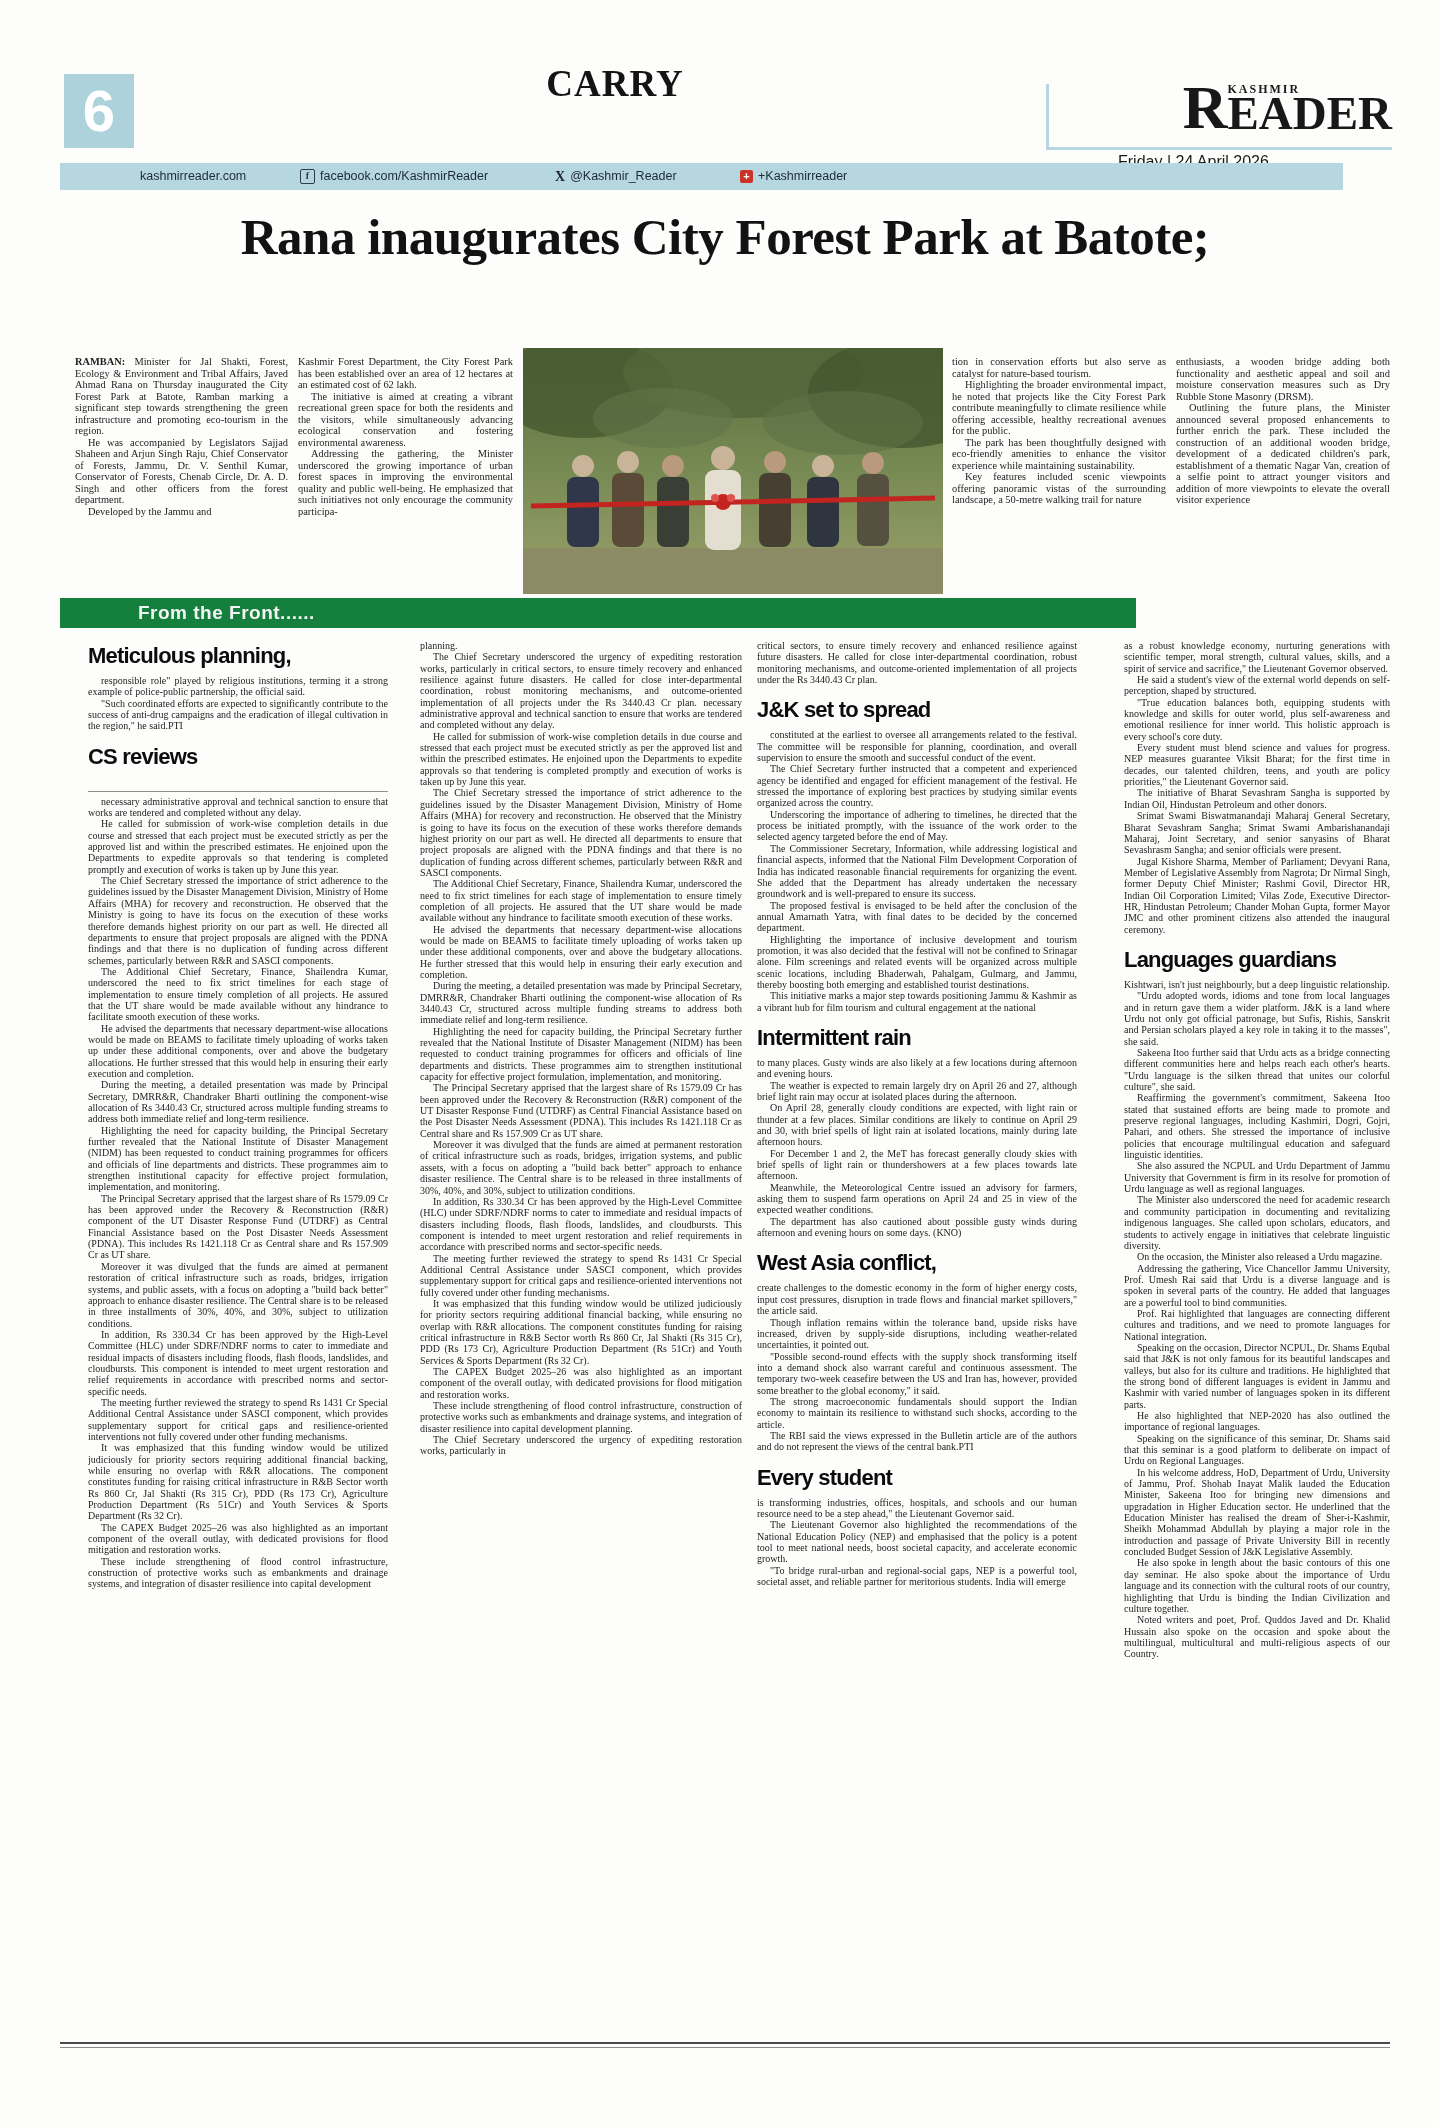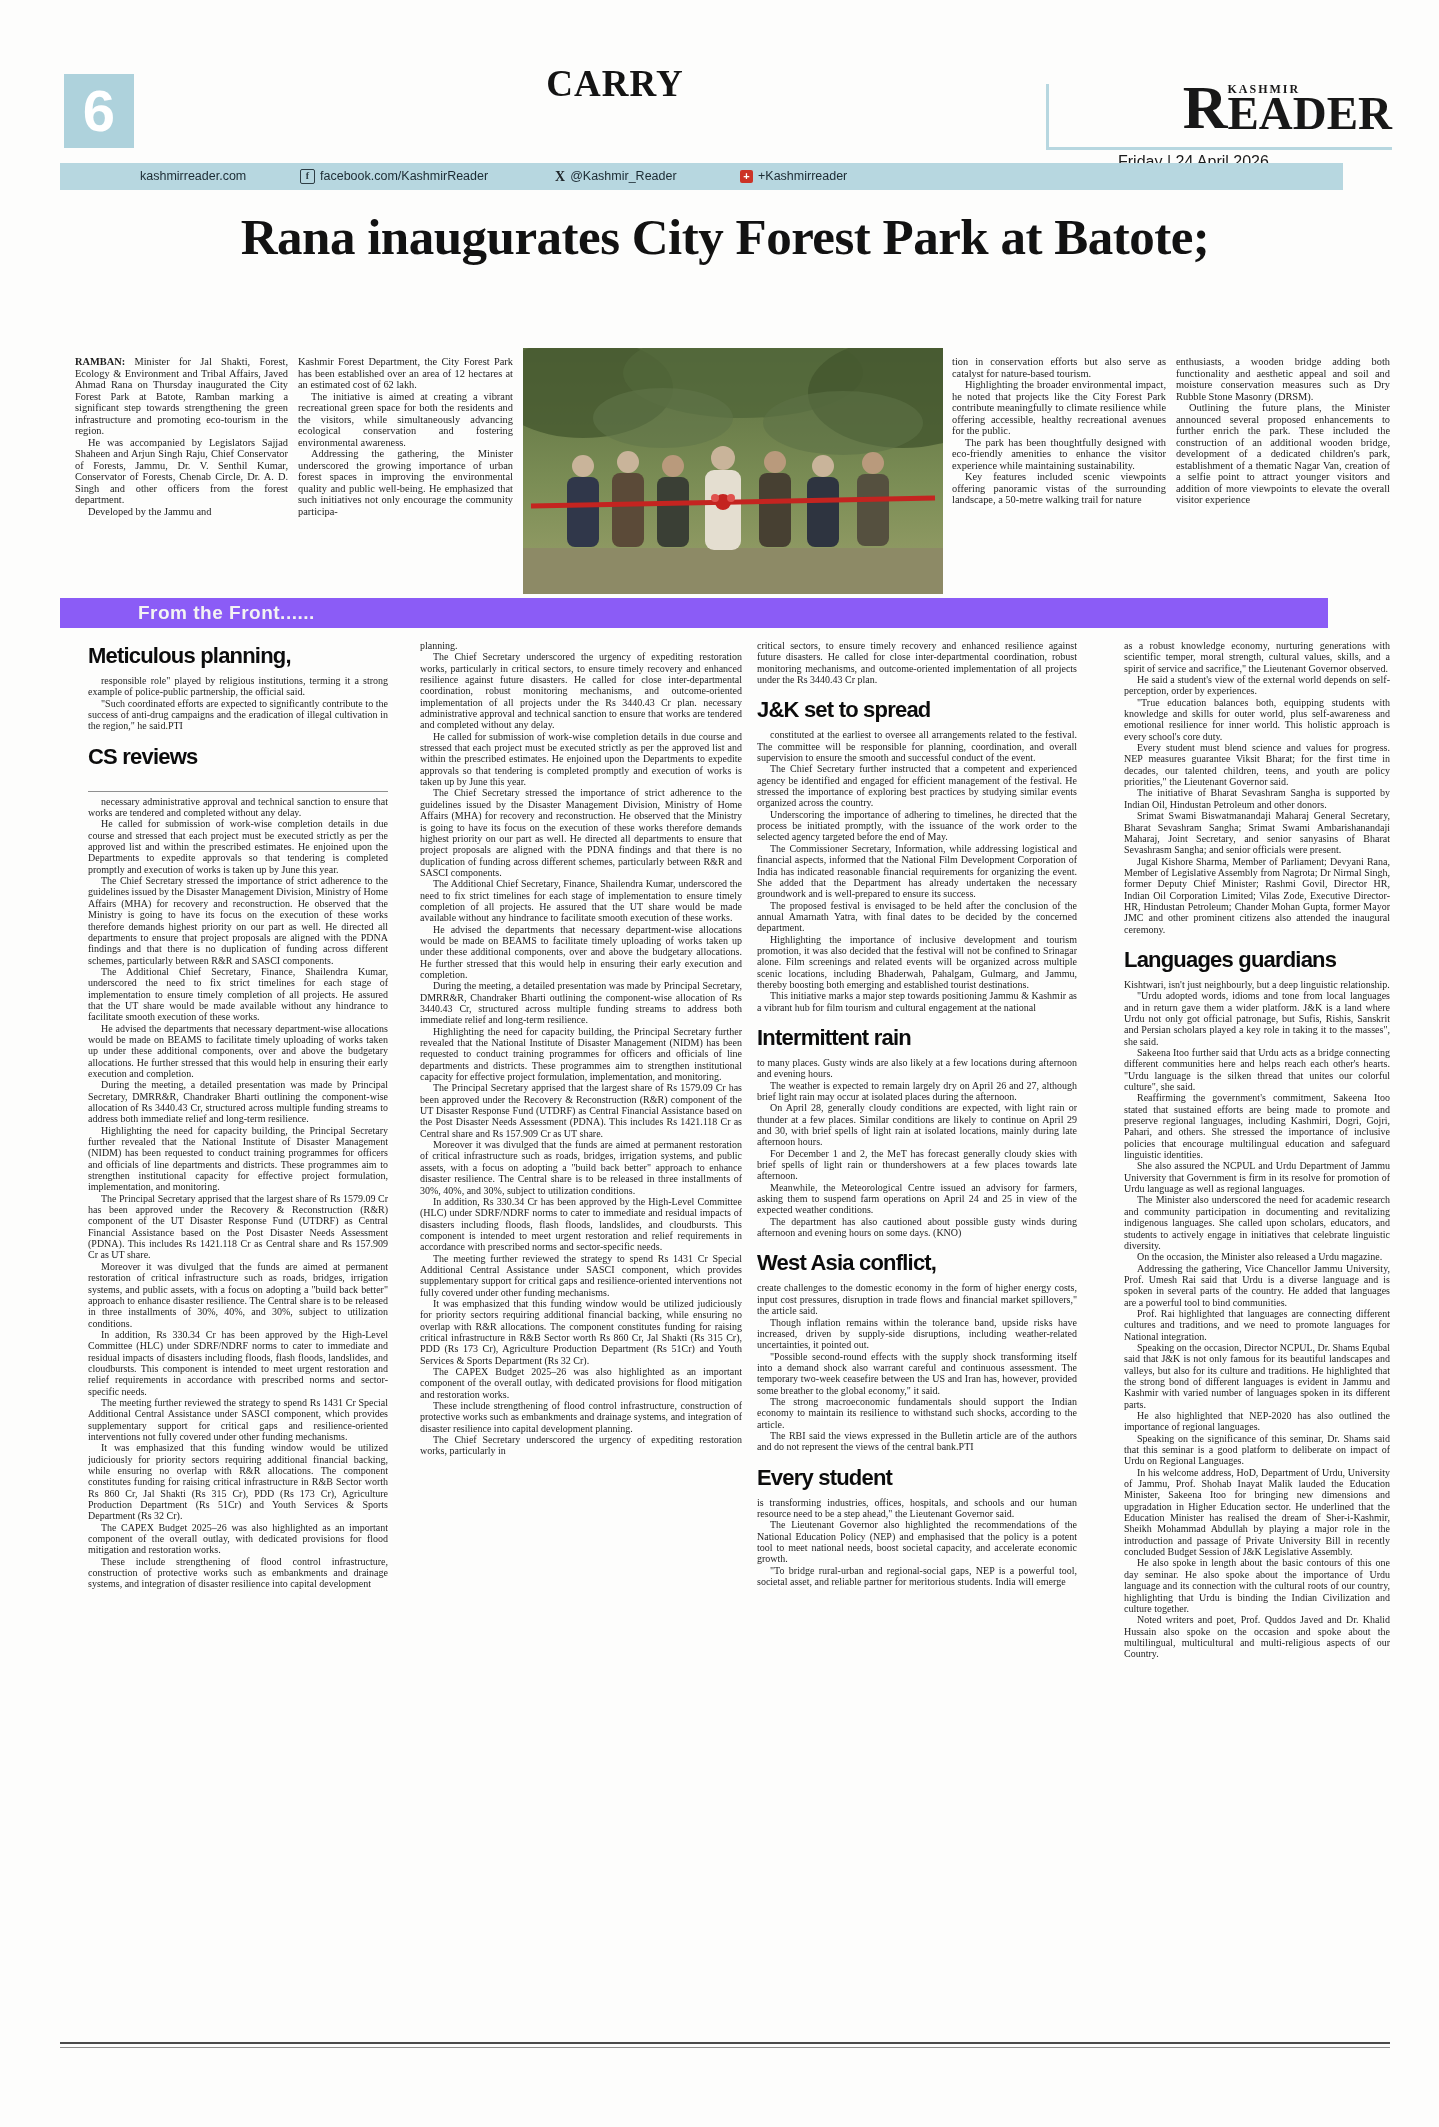--- a/index.html
+++ b/index.html
@@ -27,21 +27,21 @@
   .icon-gp{display:inline-block;width:13px;height:13px;background:#cc3327;border-radius:2px;
            color:#fff;font:bold 11px/13px "Liberation Sans",sans-serif;text-align:center;}
   
   .headline{position:absolute;left:60px;top:208px;width:1330px;text-align:center;
             font:bold 51px/58px "Liberation Serif",serif;letter-spacing:-0.5px;color:#121212;}
   
   .top-col{position:absolute;top:348px;height:250px;overflow:hidden;text-align:justify;
            font-size:10.4px;line-height:11.5px;color:#1c1c1c;margin-top:8px;}
   .photo-box{position:absolute;left:523px;top:348px;width:420px;height:246px;overflow:hidden;background:#4c5c38;}
   
-  .front-bar{position:absolute;left:60px;top:598px;width:1268px;height:30px;background:#8b5cf6;}
+  .front-bar{position:absolute;left:60px;top:598px;width:1076px;height:30px;background:#15803d;}
   .front-bar-label{font:bold 19px/30px "Liberation Sans",sans-serif;color:#f3f3f3;padding-left:78px;letter-spacing:0.5px;}
   .front-col{position:absolute;top:640px;height:1400px;overflow:hidden;text-align:justify;
              font-size:10px;line-height:11.35px;color:#1c1c1c;}
   
   .blk-p{margin:0;text-indent:13px;}
   .blk-p.noindent{text-indent:0;}
   .blk-p b{font-weight:bold;}
   .blk-h{font-family:"Liberation Sans",sans-serif;font-weight:700;font-size:22px;line-height:31px;
          letter-spacing:-0.8px;margin:9px 0 4px;color:#0c0c0c;text-align:left;}
   .blk-h.ruled{border-bottom:1px solid #909090;padding-bottom:19px;}
@@ -217,21 +217,21 @@
       <p class="blk-p">"Possible second-round effects with the supply shock transforming itself into a demand shock also warrant careful and continuous assessment. The temporary two-week ceasefire between the US and Iran has, however, provided some breather to the global economy," it said.</p>
       <p class="blk-p">The strong macroeconomic fundamentals should support the Indian economy to maintain its resilience to withstand such shocks, according to the article.</p>
       <p class="blk-p">The RBI said the views expressed in the Bulletin article are of the authors and do not represent the views of the central bank.PTI</p>
       <h3 class="blk-h">Every student</h3>
       <p class="blk-p noindent">is transforming industries, offices, hospitals, and schools and our human resource need to be a step ahead," the Lieutenant Governor said.</p>
       <p class="blk-p">The Lieutenant Governor also highlighted the recommendations of the National Education Policy (NEP) and emphasised that the policy is a potent tool to meet national needs, boost societal capacity, and accelerate economic growth.</p>
       <p class="blk-p">"To bridge rural-urban and regional-social gaps, NEP is a powerful tool, societal asset, and reliable partner for meritorious students. India will emerge</p>
     </div>
   <div class="front-col" style="left:1124px;width:266px;">
       <p class="blk-p noindent">as a robust knowledge economy, nurturing generations with scientific temper, moral strength, cultural values, skills, and a spirit of service and sacrifice," the Lieutenant Governor observed.</p>
-      <p class="blk-p">He said a student's view of the external world depends on self-perception, order by experiences.</p>
+      <p class="blk-p">He said a student's view of the external world depends on self-perception, shaped by structured.</p>
       <p class="blk-p">"True education balances both, equipping students with knowledge and skills for outer world, plus self-awareness and emotional resilience for inner world. This holistic approach is every school's core duty.</p>
       <p class="blk-p">Every student must blend science and values for progress. NEP measures guarantee Viksit Bharat; for the first time in decades, our talented children, teens, and youth are policy priorities," the Lieutenant Governor said.</p>
       <p class="blk-p">The initiative of Bharat Sevashram Sangha is supported by Indian Oil, Hindustan Petroleum and other donors.</p>
       <p class="blk-p">Srimat Swami Biswatmanandaji Maharaj General Secretary, Bharat Sevashram Sangha; Srimat Swami Ambarishanandaji Maharaj, Joint Secretary, and senior sanyasins of Bharat Sevashrasm Sangha; and senior officials were present.</p>
       <p class="blk-p">Jugal Kishore Sharma, Member of Parliament; Devyani Rana, Member of Legislative Assembly from Nagrota; Dr Nirmal Singh, former Deputy Chief Minister; Rashmi Govil, Director HR, Indian Oil Corporation Limited; Vilas Zode, Executive Director-HR, Hindustan Petroleum; Chander Mohan Gupta, former Mayor JMC and other prominent citizens also attended the inaugural ceremony.</p>
       <h3 class="blk-h">Languages guardians</h3>
       <p class="blk-p noindent">Kishtwari, isn't just neighbourly, but a deep linguistic relationship.</p>
       <p class="blk-p">"Urdu adopted words, idioms and tone from local languages and in return gave them a wider platform. J&amp;K is a land where Urdu not only got official patronage, but Sufis, Rishis, Sanskrit and Persian scholars played a key role in taking it to the masses", she said.</p>
       <p class="blk-p">Sakeena Itoo further said that Urdu acts as a bridge connecting different communities here and helps reach each other's hearts. "Urdu language is the silken thread that unites our colorful culture", she said.</p>
       <p class="blk-p">Reaffirming the government's commitment, Sakeena Itoo stated that sustained efforts are being made to promote and preserve regional languages, including Kashmiri, Dogri, Gojri, Pahari, and others. She stressed the importance of inclusive policies that encourage multilingual education and safeguard linguistic identities.</p>

